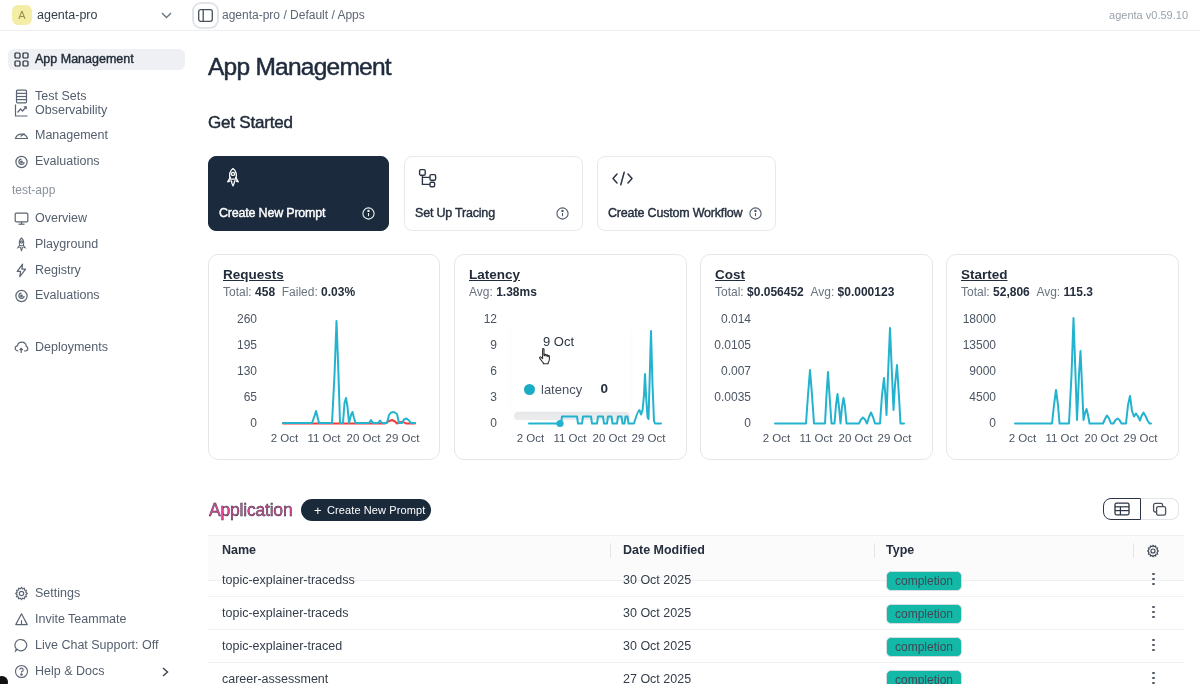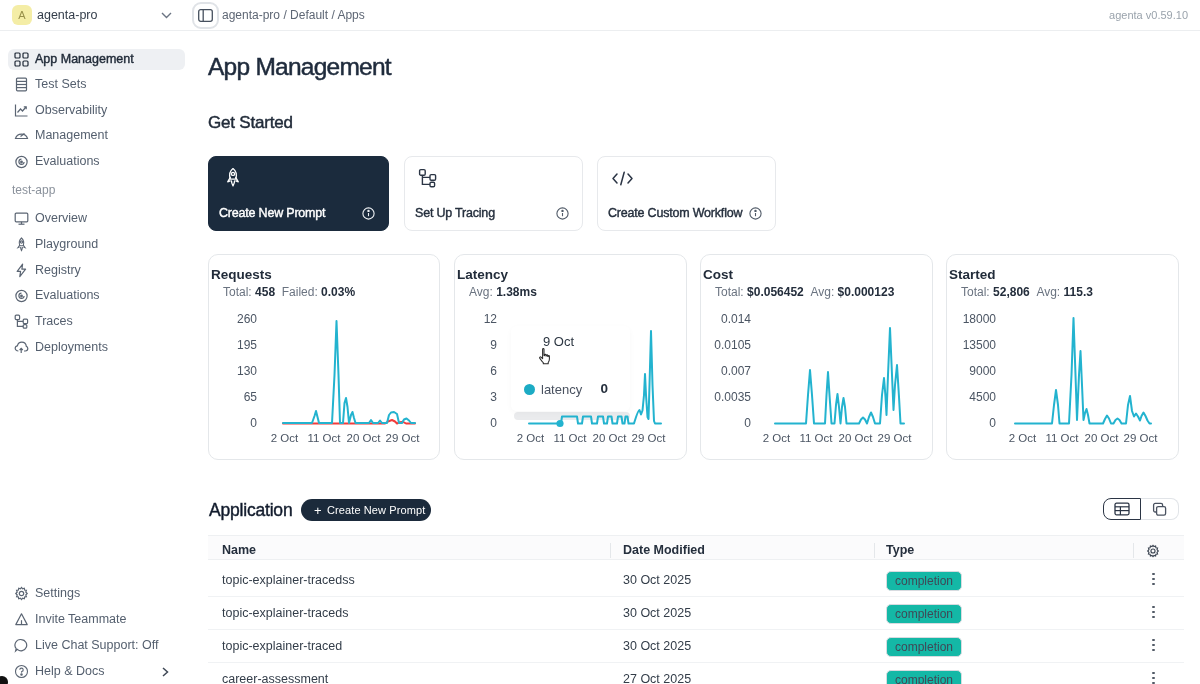--- a/index.html
+++ b/index.html
@@ -42,45 +42,45 @@
 .gscard.dark { background:#1b2b3d; border-color:#1b2b3d; }
 .gscard .icon { position:absolute; left:13px; top:9px; }
 .gscard .lbl { position:absolute; left:10px; bottom:10px; font-size:12.5px;
   font-weight:400; color:#252f3d; white-space:nowrap; letter-spacing:-0.2px;
   -webkit-text-stroke:0.4px currentColor; }
 .gscard.dark .lbl { color:#fff; }
 .gscard .info { position:absolute; right:13px; bottom:10px; }
 
 .stat { position:absolute; top:254px; height:206px; border:1px solid #e4e7ea;
   border-radius:10px; background:#fff; }
-.stat .t { position:absolute; left:2px; top:12px; font-size:13.5px; font-weight:700;
-  color:#222c3a; }
+.stat .t { position:absolute; left:14px; top:12px; font-size:13.5px; font-weight:700;
+  color:#222c3a;text-decoration:underline; }
 .stat .s { position:absolute; left:14px; top:30px; font-size:12px; color:#6a7380; }
 .stat .s b { color:#242e3c; font-weight:700; }
 .stat svg.chart { position:absolute; left:0; top:0; }
 
 h2.app { position:absolute; left:209px; top:500px; font-size:17.5px; font-weight:400;
-  color:#0f172a; letter-spacing:-0.2px; -webkit-text-stroke:0.45px #1f2a38; }
+  color:#ec4899; letter-spacing:-0.2px; -webkit-text-stroke:0.45px #1f2a38; }
 #newprompt { position:absolute; left:301px; top:499px; width:130px; height:22px;
   background:#1b2a3b; border-radius:11px; color:#fff; font-size:11px; }
 #newprompt .plus { position:absolute; left:13px; top:3.5px; font-size:13px; font-weight:400;}
 #newprompt .tx { position:absolute; left:26px; top:0; line-height:22px; letter-spacing:0.1px; }
 #search { position:absolute; left:777px; top:498px; width:319px; height:23px;
   border:1px solid #d9dde2; border-radius:12px; background:#fff; }
 #search .ph { position:absolute; left:13px; top:0; line-height:22px; font-size:12px;
   color:#b6bcc4; }
 #search .mag { position:absolute; right:9px; top:4px; }
 #seg { position:absolute; left:1103px; top:498px; width:76px; height:22px; }
 #seg .l { position:absolute; left:0; top:0; width:38px; height:22px;
   border:1.5px solid #2b3545; border-radius:8px 0 0 8px; background:#fff; z-index:2; }
 #seg .r { position:absolute; left:38px; top:0; width:38px; height:22px;
   border:1px solid #e1e4e8; border-left:none; border-radius:0 8px 8px 0; background:#fff; }
 #seg svg { margin:3px auto 0; }
 
-#thead { position:absolute; left:208px; top:535px; width:976px; height:25px;
+#thead { position:absolute; left:208px; top:535px; width:976px; height:46px;
   background:#fbfbfc; border-top:1px solid #eef0f2; border-bottom:1px solid #eef0f2;
   font-size:12.5px; font-weight:700; color:#252f3d; }
 #thead .c, .trow .c { position:absolute; top:0; line-height:29px; }
 .vsep { position:absolute; top:7px; width:1px; height:15px; background:#e4e7ea; }
 .trow { position:absolute; left:208px; width:976px; height:33px;
   border-bottom:1px solid #f0f2f4; font-size:12.5px; color:#333d49; }
 .trow .c { line-height:33px; }
 .tag { position:absolute; left:678px; top:7px; height:20px; padding:0 8px;
   border:1px solid #d8dbe0; border-radius:5px; background:#14b8a6; font-size:12px;
   line-height:18px; color:#404856; }
@@ -129,21 +129,21 @@
             <g fill="none" stroke="#1f2937" stroke-width="1.2">
               <rect x="1" y="1" width="5" height="5" rx="1"></rect>
               <rect x="9" y="1" width="5" height="5" rx="1"></rect>
               <rect x="1" y="9" width="5" height="5" rx="1"></rect>
               <rect x="9" y="9" width="5" height="5" rx="1"></rect>
             </g>
           </svg>
         </span>
         <span class="tx">App Management</span>
       </div>
-    <div class="nav" style="top:43px;text-align:right;">
+    <div class="nav" style="top:55px;text-align:right;">
         <span class="ic">
           <svg viewBox="0 0 15 15" width="15" height="15">
             <g fill="none" stroke="#5b6573" stroke-width="1.2">
               <rect x="2.5" y="1.2" width="10" height="12.6" rx="1"></rect>
               <line x1="2.5" y1="4.4" x2="12.5" y2="4.4"></line>
               <line x1="2.5" y1="7.5" x2="12.5" y2="7.5"></line>
               <line x1="2.5" y1="10.6" x2="12.5" y2="10.6"></line>
             </g>
           </svg>
         </span>
@@ -224,33 +224,20 @@
         <span class="ic">
           <svg viewBox="0 0 15 15" width="15" height="15">
             <g fill="none" stroke="#5b6573" stroke-width="1.2">
               <circle cx="7.5" cy="8" r="5.6"></circle>
               <path d="M7.5,5.2 A2.6,2.6 0 1 0 10.1,8"></path>
               <circle cx="7.5" cy="8" r="0.8" fill="#5b6573"></circle>
             </g>
           </svg>
         </span>
         <span class="tx">Evaluations</span>
-      </div>
-    <div class="nav" style="top:279.5px;">
-        <span class="ic">
-          <svg viewBox="0 0 15 15" width="15" height="15">
-            <g fill="none" stroke="#5b6573" stroke-width="1.2">
-              <rect x="1.2" y="1.2" width="4.4" height="4.4" rx="1"></rect>
-              <rect x="9.2" y="5.2" width="4.4" height="4.4" rx="1"></rect>
-              <rect x="9.2" y="10.6" width="3.6" height="3.6" rx="1"></rect>
-              <path d="M3.4,5.6 V7.4 H9.2 M3.4,7.4 V12.4 H9.2"></path>
-            </g>
-          </svg>
-        </span>
-        <span class="tx">Traces</span>
       </div>
     <div class="nav" style="top:305.5px;">
         <span class="ic">
           <svg viewBox="0 0 15 15" width="15" height="15">
             <g fill="none" stroke="#5b6573" stroke-width="1.2">
               <path d="M4.4,11 C2.4,11 1.2,9.7 1.2,8.3 C1.2,7 2.1,6 3.4,5.8 C3.9,3.7 5.7,2.2 7.8,2.2 C10.2,2.2 12.1,4 12.3,6.4 C13.2,6.7 13.8,7.6 13.8,8.6 C13.8,10 12.8,11 11.4,11 H10"></path>
               <path d="M7.2,13 V8.6 M5.6,10 L7.2,8.4 L8.8,10"></path>
             </g>
           </svg>
         </span>

